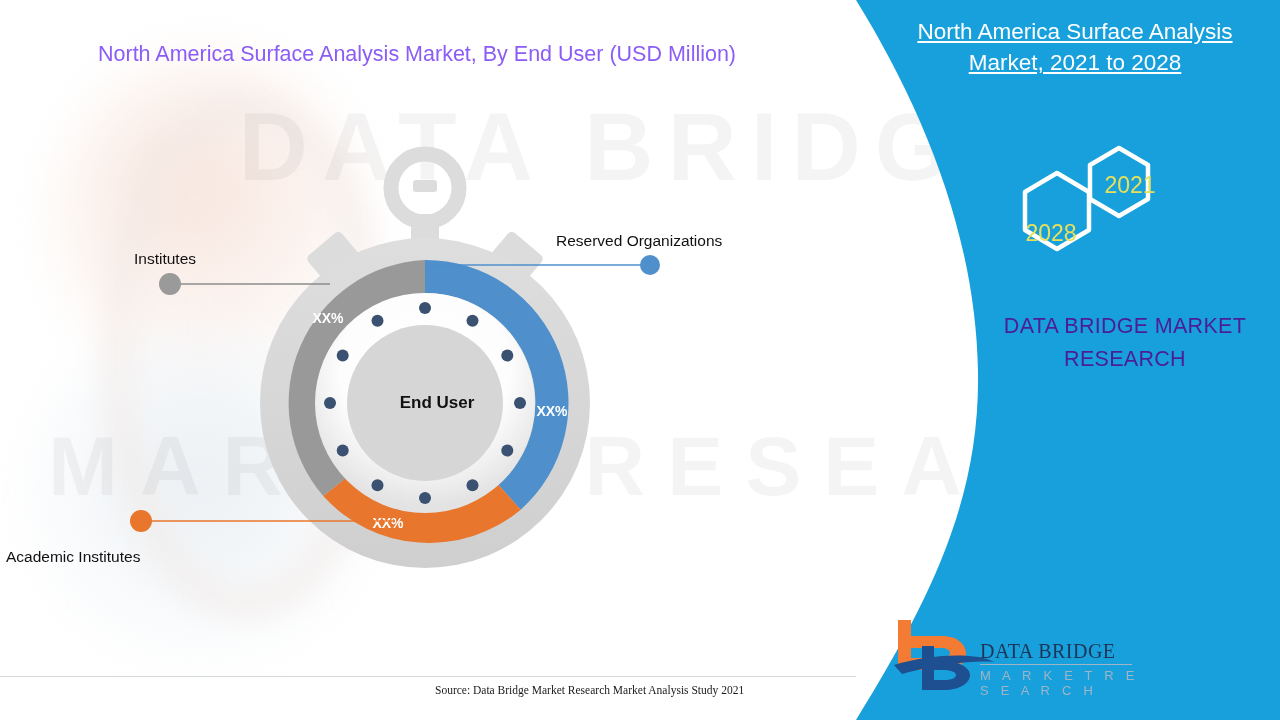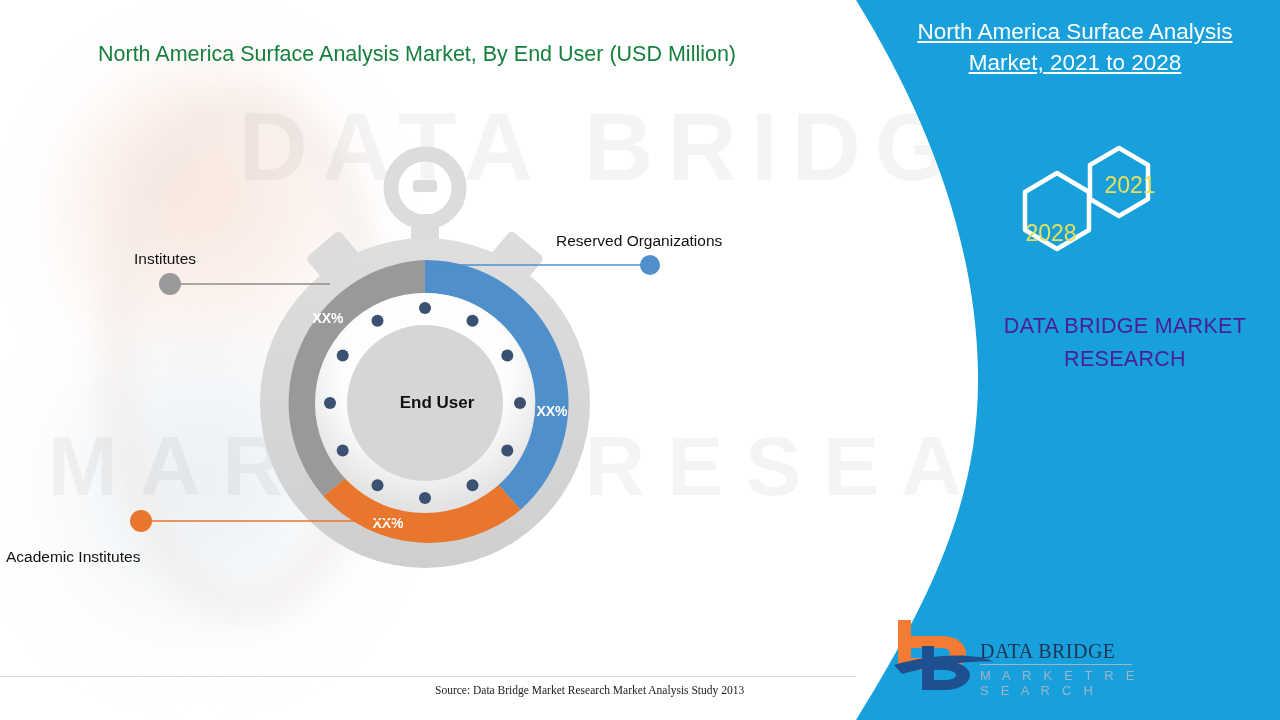--- a/index.html
+++ b/index.html
@@ -57,21 +57,21 @@
   .logo-text{position:absolute;left:980px;top:640px;width:160px;}
   .logo-main{color:#1d3557;font-size:20px;letter-spacing:.5px;
       font-family:"Liberation Serif", serif;line-height:22px;}
   .logo-sub{color:#9fb4c4;font-size:13px;letter-spacing:4.2px;
       font-family:"Liberation Sans", sans-serif;margin-top:2px;}
   .logo-rule{position:absolute;left:980px;top:664px;width:152px;height:1px;background:#9fb4c4;}
 
   
   .chart-title{
     position:absolute;left:98px;top:40px;width:760px;
-    color:#15803d;font-size:21.5px;line-height:28px;
+    color:#8b5cf6;font-size:21.5px;line-height:28px;
     font-family:"Liberation Sans", sans-serif;
   }
 
   
   .chart{position:absolute;left:215px;top:128px;width:420px;height:450px;}
 
   
   .callout{position:absolute;color:#111;font-size:15.5px;
       font-family:"Liberation Sans", sans-serif;white-space:nowrap;}
   .lbl-industries{left:134px;top:250px;}
@@ -230,15 +230,15 @@
   </svg>
 
   <div class="callout lbl-industries">Institutes</div>
   <div class="callout lbl-research">Reserved Organizations</div>
   <div class="callout lbl-academic">Academic Institutes</div>
 
   <div style="position:absolute;left:315px;top:393px;width:244px;text-align:center;
               font-size:17px;font-weight:bold;color:#111;font-family:'Liberation Sans',sans-serif;">End User</div>
 
   <div class="footer-rule"></div>
-  <div class="foot foot-source">Source: Data Bridge Market Research Market Analysis Study 2013</div>
+  <div class="foot foot-source">Source: Data Bridge Market Research Market Analysis Study 2021</div>
 
 </div>
 
 </body></html>

